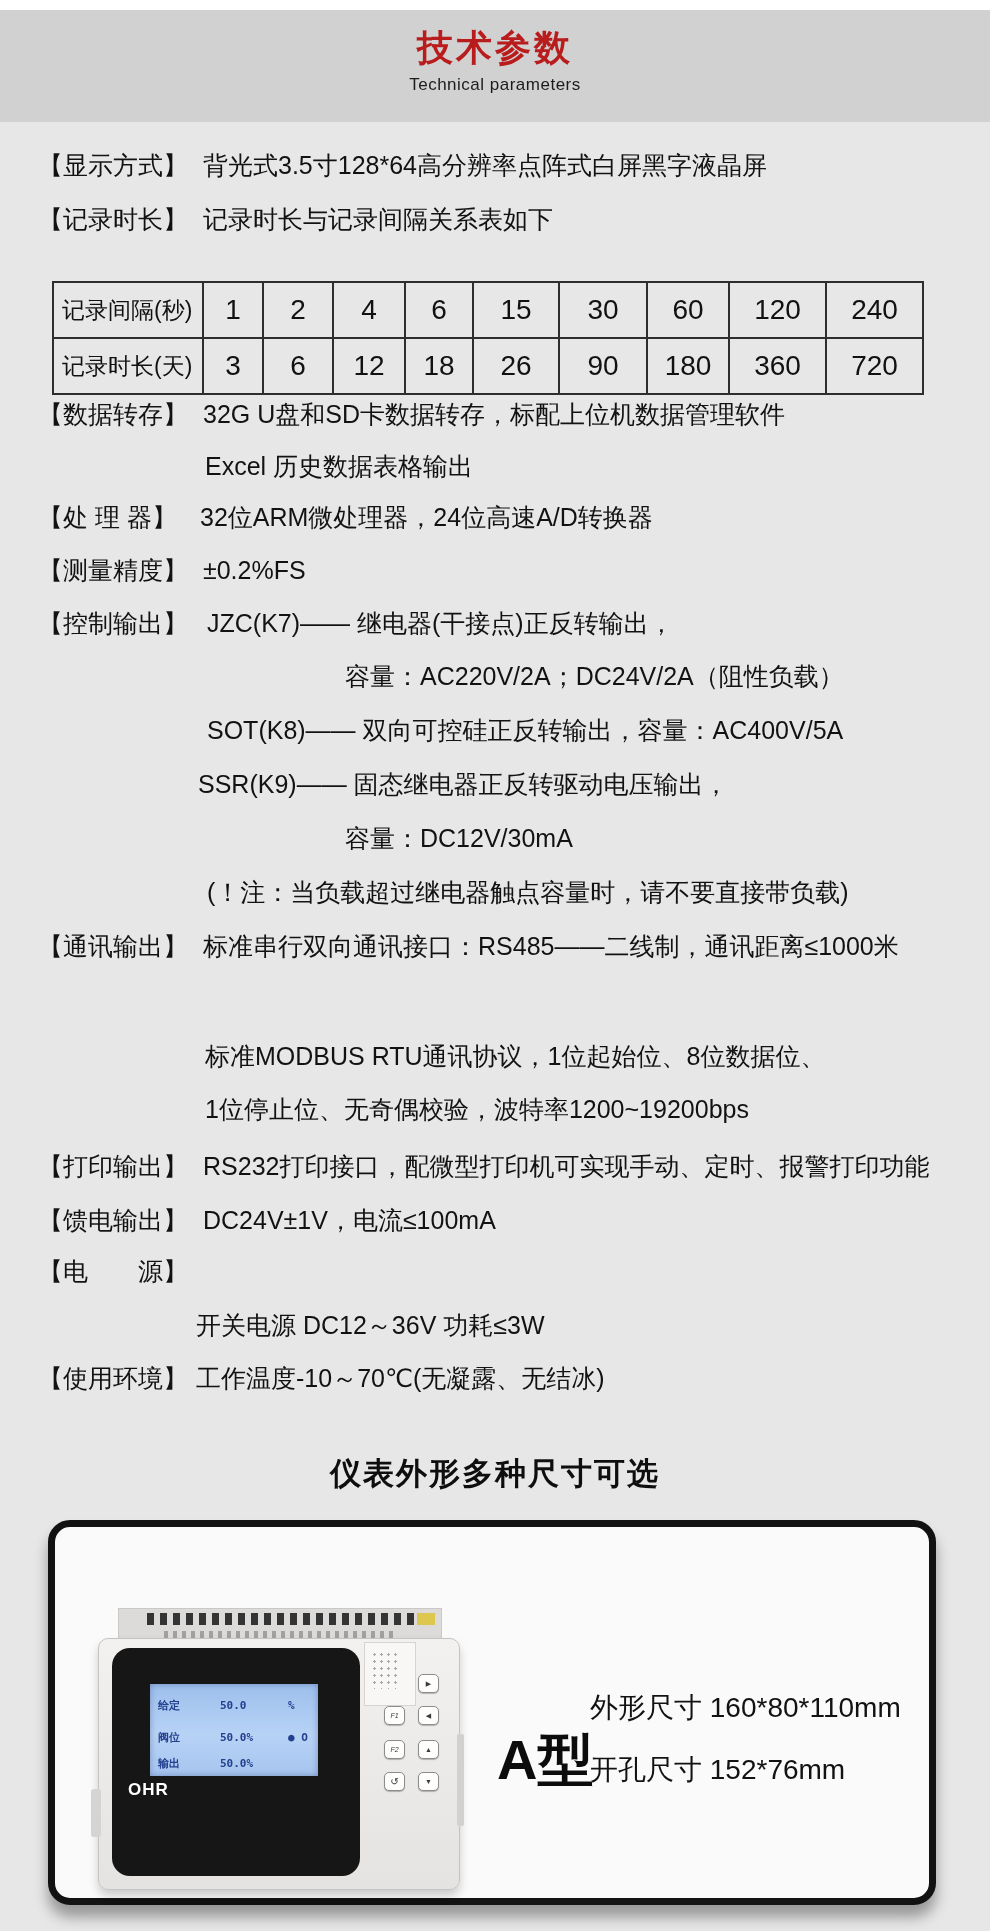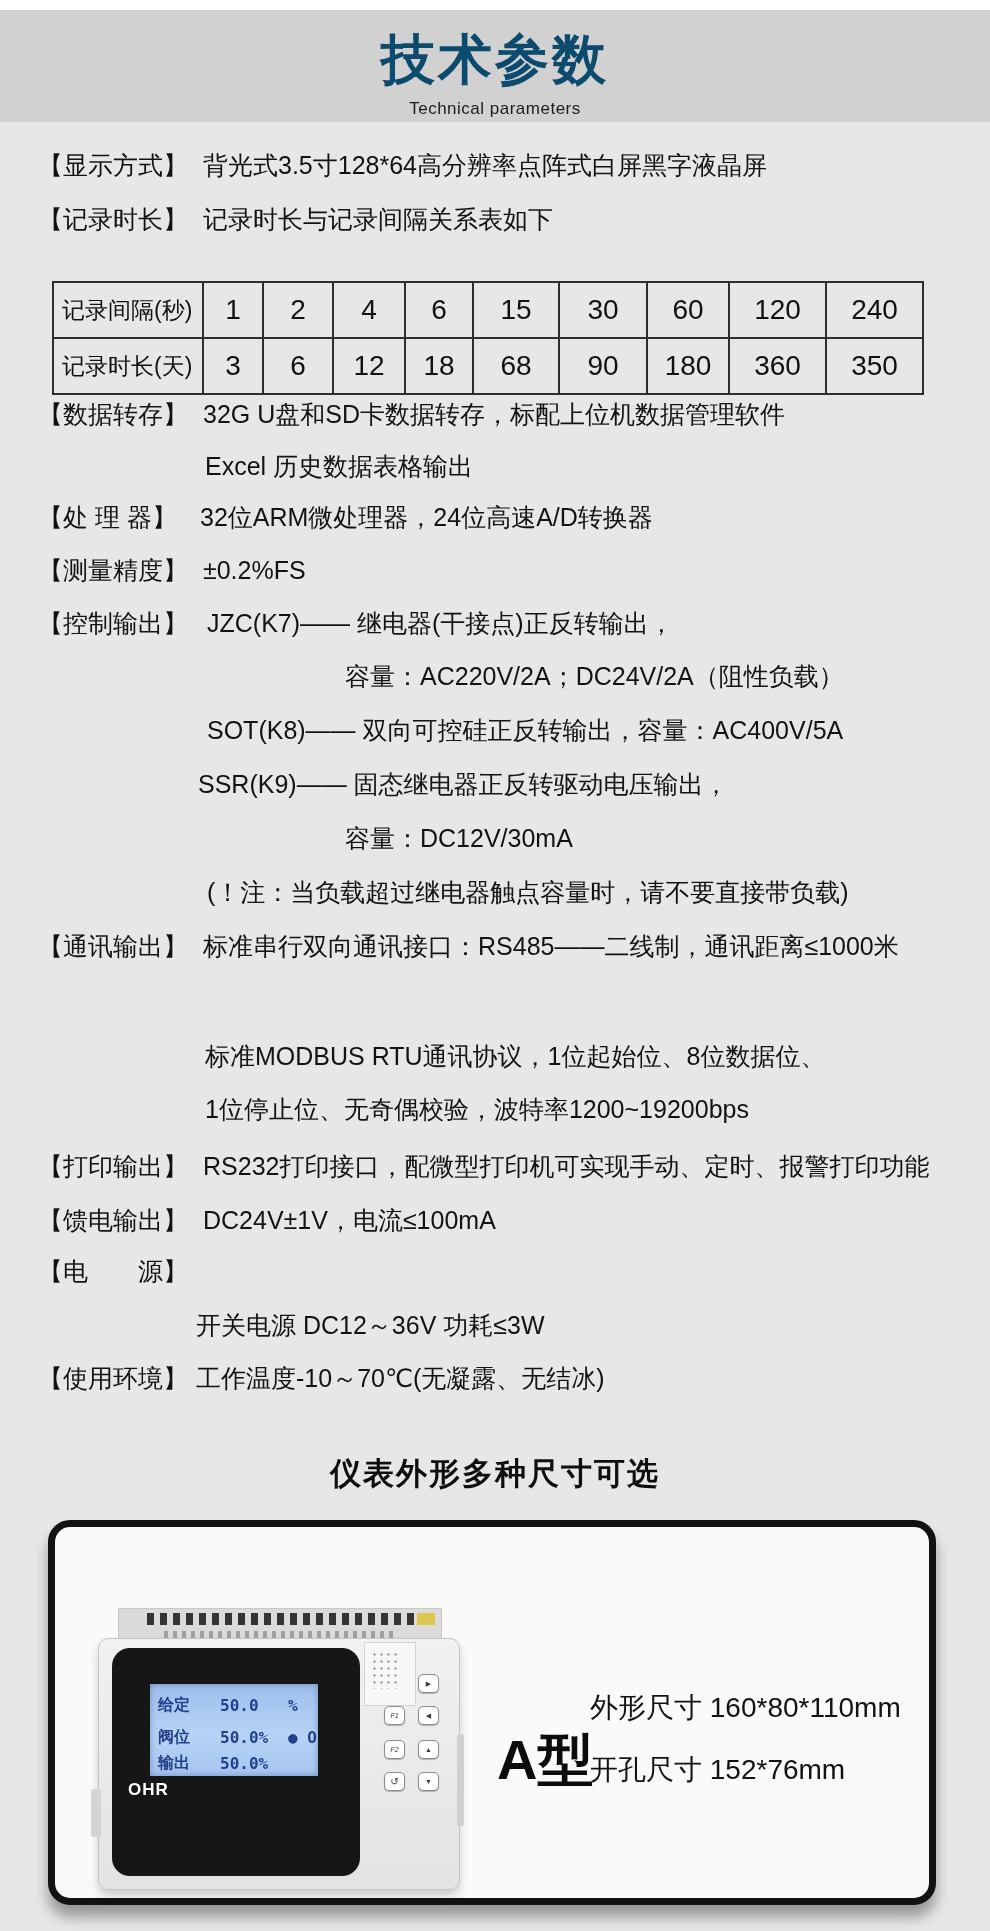--- a/index.html
+++ b/index.html
@@ -7,21 +7,21 @@
     width:990px;height:1931px;background:#ffffff;
     font-family:"Liberation Sans","DejaVu Sans",sans-serif;
     color:#141414;overflow:hidden;position:relative;
   }
   .page{position:absolute;left:0;top:0;width:990px;height:1931px;}
   
   .header-band{
     position:absolute;left:0;top:10px;width:990px;height:112px;
     background:#d2d1d1;text-align:center;
   }
-  .page-title{margin-top:14px;font-size:54px;font-weight:bold;letter-spacing:3px;color:#0c4a6e;}
+  .page-title{margin-top:14px;font-size:36px;font-weight:bold;letter-spacing:3px;color:#b91c1c;}
   .page-subtitle{margin-top:2px;font-size:17px;color:#1c1c1c;letter-spacing:0.5px;}
   
   .content-bg{position:absolute;left:0;top:122px;width:990px;height:1809px;background:#e8e7e7;}
   
   .lbl,.txt{
     position:absolute;font-size:25px;line-height:30px;white-space:nowrap;color:#121212;
   }
   .lbl{left:38px;}
   
   .rec-table{
@@ -59,21 +59,21 @@
     background:linear-gradient(#f2f1ef,#e5e3e1);border:1px solid #c6c4c2;border-radius:10px;
     box-shadow:0 6px 10px rgba(0,0,0,0.18);}
   .dev-bezel{position:absolute;left:14px;top:42px;width:248px;height:228px;background:#161616;border-radius:18px;}
   .dev-lcd{
     position:absolute;left:52px;top:78px;width:168px;height:92px;
     background:linear-gradient(#9dbfec,#b7d2f5 55%,#a6c5ef);
     box-shadow:inset 0 0 6px rgba(20,40,90,.35);
     font-family:"DejaVu Sans Mono",monospace;font-weight:bold;color:#23408e;
     padding:8px 0 0 8px;box-sizing:border-box;
   }
-  .lcd-row{display:flex;height:26px;align-items:center;font-size:16px;white-space:nowrap;}
+  .lcd-row{display:flex;height:26px;align-items:center;font-size:11px;white-space:nowrap;}
   .lcd-name{width:62px;}
   .lcd-val{width:68px;}
   .lcd-extra{flex:1;}
   .dev-logo{position:absolute;left:30px;top:174px;color:#ffffff;font-size:17px;font-weight:bold;letter-spacing:1px;}
   .dev-cover{position:absolute;left:266px;top:36px;width:50px;height:62px;background:#f8f7f6;border:1px solid #d6d4d2;}
   .dev-grille{position:absolute;left:6px;top:8px;width:30px;height:38px;
     background-image:radial-gradient(#a8a6a3 1.3px,transparent 1.4px);background-size:7px 7px;}
   .dev-btn{
     position:absolute;width:21px;height:19px;background:#fdfdfc;border:1.5px solid #8e8c89;
     border-radius:5px;box-sizing:border-box;display:flex;align-items:center;justify-content:center;
@@ -127,25 +127,25 @@
       <td class="num">60</td>
       <td class="num">120</td>
       <td class="num">240</td>
     </tr>
     <tr>
       <td class="hd">记录时长(天)</td>
       <td class="num">3</td>
       <td class="num">6</td>
       <td class="num">12</td>
       <td class="num">18</td>
-      <td class="num">68</td>
+      <td class="num">26</td>
       <td class="num">90</td>
       <td class="num">180</td>
       <td class="num">360</td>
-      <td class="num">350</td>
+      <td class="num">720</td>
     </tr>
   </tbody>
     </table>
 
   <span class="lbl" style="top:399px">【数据转存】</span>
   <span class="txt" style="top:399px;left:203px">32G U盘和SD卡数据转存，标配上位机数据管理软件</span>
   <span class="txt" style="top:451px;left:205px">Excel 历史数据表格输出</span>
 
   <span class="lbl" style="top:502px">【处 理 器】</span>
   <span class="txt" style="top:502px;left:200px">32位ARM微处理器，24位高速A/D转换器</span>

